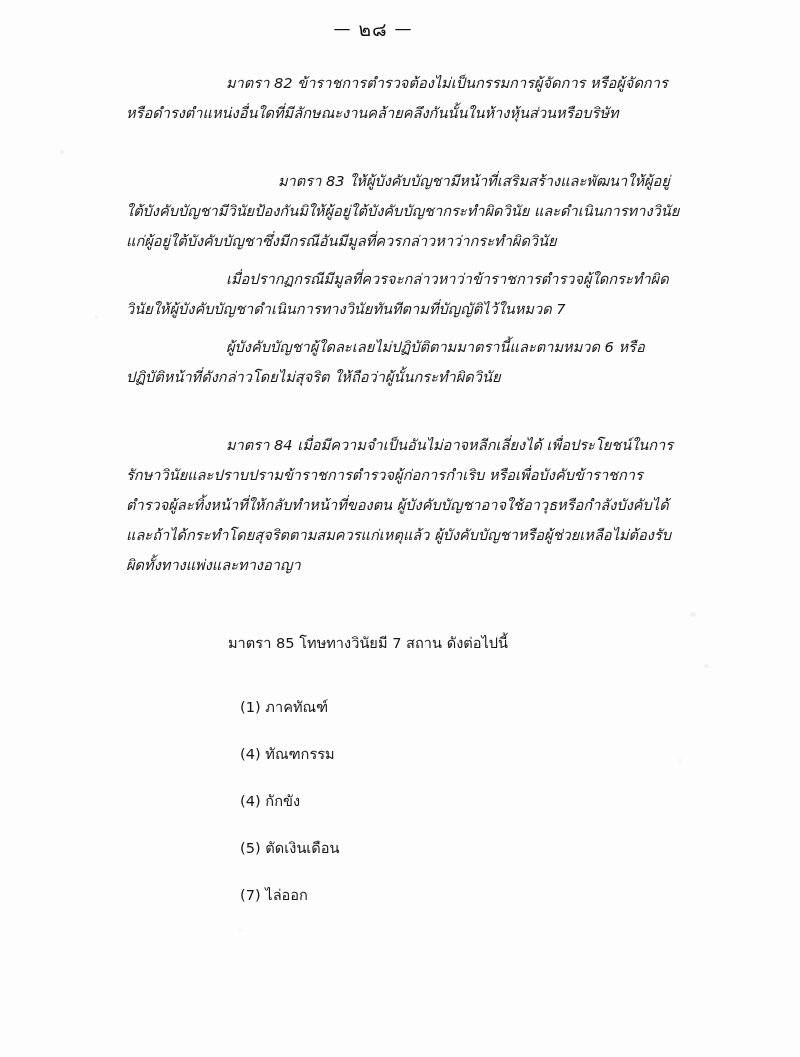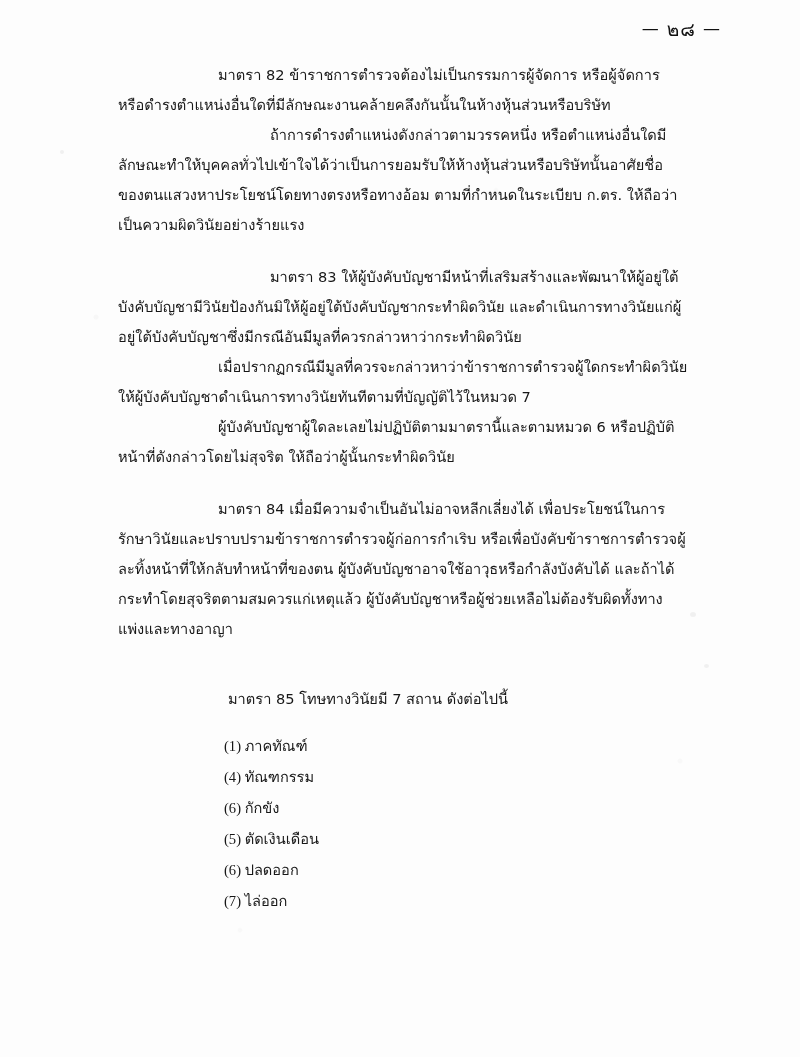--- a/index.html
+++ b/index.html
@@ -24,23 +24,23 @@
       radial-gradient(circle at 12% 30%, rgba(0,0,0,0.022) 0 2px, transparent 3px),
       radial-gradient(circle at 62% 18%, rgba(0,0,0,0.02) 0 1.5px, transparent 3px),
       radial-gradient(circle at 85% 72%, rgba(0,0,0,0.02) 0 2px, transparent 3px),
       radial-gradient(circle at 30% 88%, rgba(0,0,0,0.018) 0 1.5px, transparent 3px);
     box-sizing: border-box;
     padding: 0;
   }
   .page-number {
     position: absolute;
     top: 14px;
-    left: 0;
+    left: 9px;
     width: 728px;
-    text-align: right;
+    text-align: center;
     font-size: 19px;
     letter-spacing: 1px;
     color: #111;
   }
   .page-number .dash {
     display: inline-block;
     padding: 0 7px;
     font-size: 17px;
     vertical-align: 2px;
   }
@@ -48,84 +48,82 @@
     position: absolute;
     top: 60px;
     left: 118px;
     width: 570px;
     font-size: 14.6px;
     line-height: 30px;
     color: #171717;
     text-align: left;
   }
   .para {
-    margin: 0;
+    margin: 8px;
     padding: 0;
+    font-style: italic;
   }
   .indent-1 { text-indent: 100px; }
   .indent-2 { text-indent: 152px; }
   .spacer-sm { height: 13px; }
   .spacer-md { height: 22px; }
   .spacer-lg { height: 30px; }
   .list-block {
     margin-top: 10px;
   }
   .list-title {
     text-indent: 106px;
     margin: 4px;
     padding: 0;
   }
   .list-item {
     text-indent: 106px;
-    margin: 0;
+    margin: 16px;
     padding: 0;
     line-height: 31px;
-    font-family: Liberation Serif, serif;
   }
   .noise-spot {
     position: absolute;
     border-radius: 50%;
     background: rgba(0,0,0,0.05);
     pointer-events: none;
   }
 </style>
 </head>
 <body>
 
 <div class="page">
 
   <div class="page-number">
     <span class="dash">—</span><span>๒๘</span><span class="dash">—</span>
   </div>
 
   <div class="body-text">
 
     <p class="para indent-1">มาตรา 82 ข้าราชการตำรวจต้องไม่เป็นกรรมการผู้จัดการ หรือผู้จัดการ หรือดำรงตำแหน่งอื่นใดที่มีลักษณะงานคล้ายคลึงกันนั้นในห้างหุ้นส่วนหรือบริษัท</p>
-    <p class="para indent-2">ถ้าการดำรงตำแหน่งดังกล่าวตามวรรคหนึ่ง   หรือตำแหน่งอื่นใดมีลักษณะทำให้บุคคลทั่วไปเข้าใจได้ว่าเป็นการยอมรับให้ห้างหุ้นส่วนหรือบริษัทนั้นอาศัยชื่อของตนแสวงหาประโยชน์โดยทางตรงหรือทางอ้อม ตามที่กำหนดในระเบียบ ก.ตร. ให้ถือว่าเป็นความผิดวินัยอย่างร้ายแรง</p>
 
     <div class="spacer-md"></div>
 
     <p class="para indent-2">มาตรา  83  ให้ผู้บังคับบัญชามีหน้าที่เสริมสร้างและพัฒนาให้ผู้อยู่ใต้บังคับบัญชามีวินัยป้องกันมิให้ผู้อยู่ใต้บังคับบัญชากระทำผิดวินัย และดำเนินการทางวินัยแก่ผู้อยู่ใต้บังคับบัญชาซึ่งมีกรณีอันมีมูลที่ควรกล่าวหาว่ากระทำผิดวินัย</p>
     <p class="para indent-1">เมื่อปรากฏกรณีมีมูลที่ควรจะกล่าวหาว่าข้าราชการตำรวจผู้ใดกระทำผิดวินัยให้ผู้บังคับบัญชาดำเนินการทางวินัยทันทีตามที่บัญญัติไว้ในหมวด 7</p>
     <p class="para indent-1">ผู้บังคับบัญชาผู้ใดละเลยไม่ปฏิบัติตามมาตรานี้และตามหมวด   6   หรือปฏิบัติหน้าที่ดังกล่าวโดยไม่สุจริต ให้ถือว่าผู้นั้นกระทำผิดวินัย</p>
 
     <div class="spacer-md"></div>
 
     <p class="para indent-1">มาตรา  84  เมื่อมีความจำเป็นอันไม่อาจหลีกเลี่ยงได้  เพื่อประโยชน์ในการรักษาวินัยและปราบปรามข้าราชการตำรวจผู้ก่อการกำเริบ  หรือเพื่อบังคับข้าราชการตำรวจผู้ละทิ้งหน้าที่ให้กลับทำหน้าที่ของตน  ผู้บังคับบัญชาอาจใช้อาวุธหรือกำลังบังคับได้  และถ้าได้กระทำโดยสุจริตตามสมควรแก่เหตุแล้ว ผู้บังคับบัญชาหรือผู้ช่วยเหลือไม่ต้องรับผิดทั้งทางแพ่งและทางอาญา</p>
 
     <div class="spacer-lg"></div>
 
     <div class="list-block">
       <p class="list-title">มาตรา 85 โทษทางวินัยมี 7 สถาน ดังต่อไปนี้</p>
       <div class="spacer-sm"></div>
       <p class="list-item">(1)  ภาคทัณฑ์</p>
       <p class="list-item">(4)  ทัณฑกรรม</p>
-      <p class="list-item">(6)  กักขัง</p>
+      <p class="list-item">(4)  กักขัง</p>
       <p class="list-item">(5)  ตัดเงินเดือน</p>
-      <p class="list-item">(6)  ปลดออก</p>
       <p class="list-item">(7)  ไล่ออก</p>
     </div>
 
   </div>
 
   <div class="noise-spot" style="top:612px;left:690px;width:6px;height:5px;"></div>
   <div class="noise-spot" style="top:664px;left:704px;width:5px;height:4px;"></div>
   <div class="noise-spot" style="top:150px;left:60px;width:4px;height:4px;"></div>
 </div>
 

